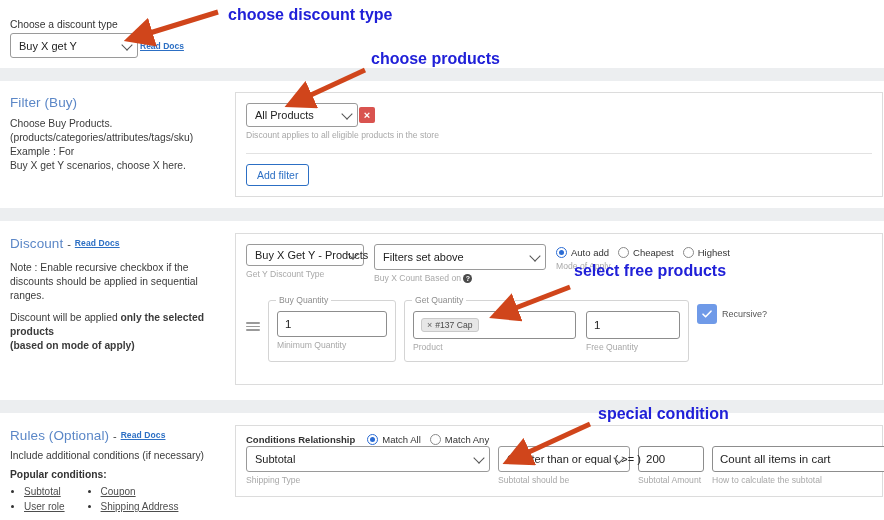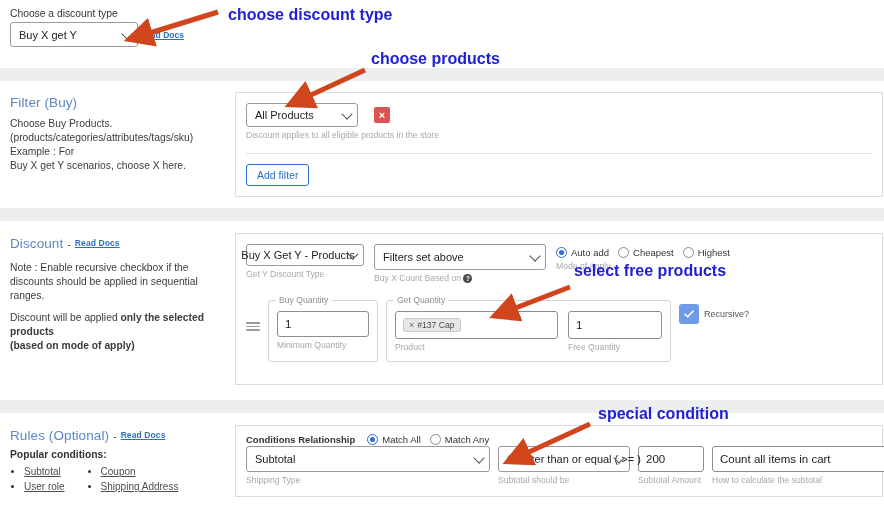--- a/index.html
+++ b/index.html
@@ -118,21 +118,21 @@
     font-family: "Liberation Sans", sans-serif;
     white-space: nowrap;
   }
   .arrow-svg { position:absolute; pointer-events:none; }
 </style>
 </head>
 <body>
 
 <div id="page">
 
-  <div class="section" style="padding:8px 0 0 10px;">
+  <div class="section" style="padding:19px 0 0 10px;">
     <div style="font-size:10.3px;color:#333;margin-bottom:3px;">Choose a discount type</div>
     <div style="display:flex;align-items:center;gap:2px;">
       <div class="sel" style="width:128px;height:25px;">
         <span>Buy X get Y</span>
         <span class="caret"></span>
       </div>
       <a class="read-docs" href="#">Read Docs</a>
     </div>
   </div>
 
@@ -143,21 +143,21 @@
       <div class="col-left">
         <div class="sec-title">Filter (Buy)</div>
         <div class="lead">
           <span>Choose Buy Products.</span><br>
           <span>(products/categories/attributes/tags/sku) Example : For</span><br>
           <span>Buy X get Y scenarios, choose X here.</span>
         </div>
       </div>
       <div class="col-right">
         <div class="panel" style="width:648px;padding:10px 10px 10px 10px;">
-          <div style="display:flex;align-items:center;gap:16px;">
+          <div style="display:flex;align-items:center;gap:1px;">
             <div class="sel" style="width:112px;">
               <span>All Products</span>
               <span class="caret"></span>
             </div>
             <span class="btn-x">×</span>
           </div>
           <div class="helper">Discount applies to all eligible products in the store</div>
           <div style="border-top:1px solid #e2e2e2;margin:12px 0 10px 0;"></div>
           <span class="btn-outline">Add filter</span>
         </div>
@@ -179,21 +179,21 @@
         <div class="lead">
           <span>Discount will be applied </span><b>only the selected products</b><br><b>(based on mode of apply)</b>
         </div>
       </div>
 
       <div class="col-right">
         <div class="panel" style="width:648px;padding:10px;min-height:152px;">
 
           <div style="display:flex;align-items:flex-start;gap:10px;">
             <div>
-              <div class="sel" style="width:118px;height:22px;justify-content:center;">
+              <div class="sel" style="width:118px;height:22px;">
                 <span>Buy X Get Y - Products</span>
                 <span class="caret"></span>
               </div>
               <div class="helper">Get Y Discount Type</div>
             </div>
             <div>
               <div class="sel" style="width:172px;height:26px;">
                 <span>Filters set above</span>
                 <span class="caret"></span>
               </div>
@@ -215,21 +215,21 @@
             </div>
           </div>
 
           <div style="display:flex;align-items:flex-start;gap:8px;margin-top:16px;">
             <div class="drag-handle" style="margin-top:22px;">
               <i></i>
                 <i></i>
                 <i></i>
             </div>
 
-            <div class="fs" style="width:110px;height:62px;">
+            <div class="fs" style="width:128px;height:62px;">
               <span class="fs-lg">Buy Quantity</span>
               <div class="txt" style="width:100%;">1</div>
               <div class="helper">Minimum Quantity</div>
             </div>
 
             <div class="fs" style="width:285px;height:62px;">
               <span class="fs-lg">Get Quantity</span>
               <div style="display:flex;gap:10px;">
                 <div style="flex:1 1 auto;">
                   <div class="txt" style="height:28px;align-items:center;">
@@ -266,20 +266,21 @@
   <div class="band" style="position:absolute;top:400px;left:0;"></div>
 
   <div class="section" style="position:absolute;top:420px;left:0;">
     <div class="sec-inner" style="padding-top:5px;">
       <div class="col-left">
         <div class="sec-title" style="margin-bottom:6px;">
           <span>Rules (Optional)</span>
           <span class="dash">-</span>
           <a class="read-docs" href="#">Read Docs</a>
         </div>
+        <div class="lead" style="margin-bottom:6px;">Include additional conditions (if necessary)</div>
         <div style="font-size:10.3px;color:#333;font-weight:bold;">Popular conditions:</div>
         <div class="bullets">
           <ul>
             <li><a href="#">Subtotal</a></li>
             <li><a href="#">User role</a></li>
           </ul>
           <ul>
             <li><a href="#">Coupon</a></li>
             <li><a href="#">Shipping Address</a></li>
           </ul>

